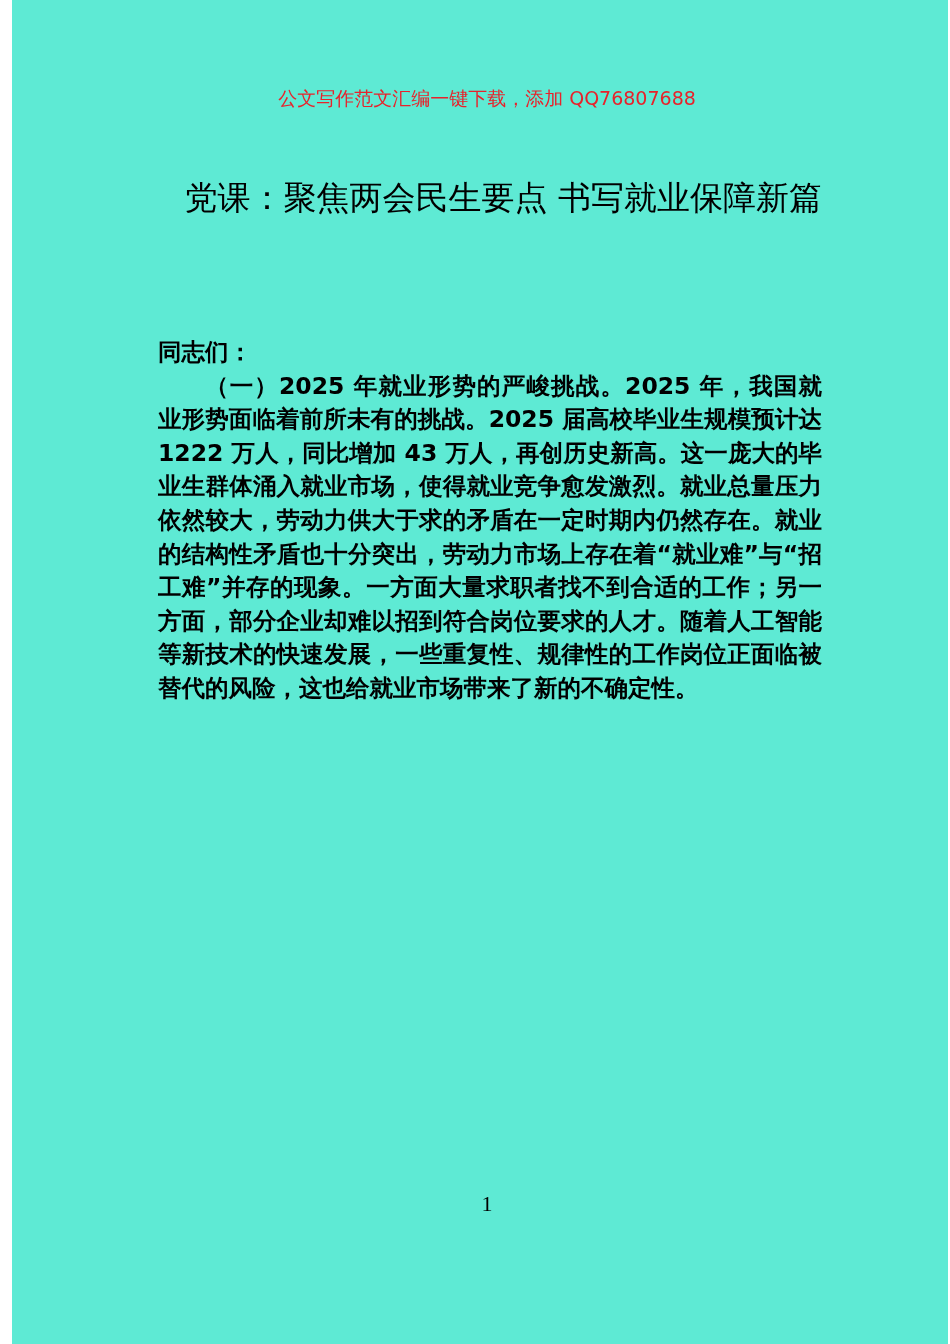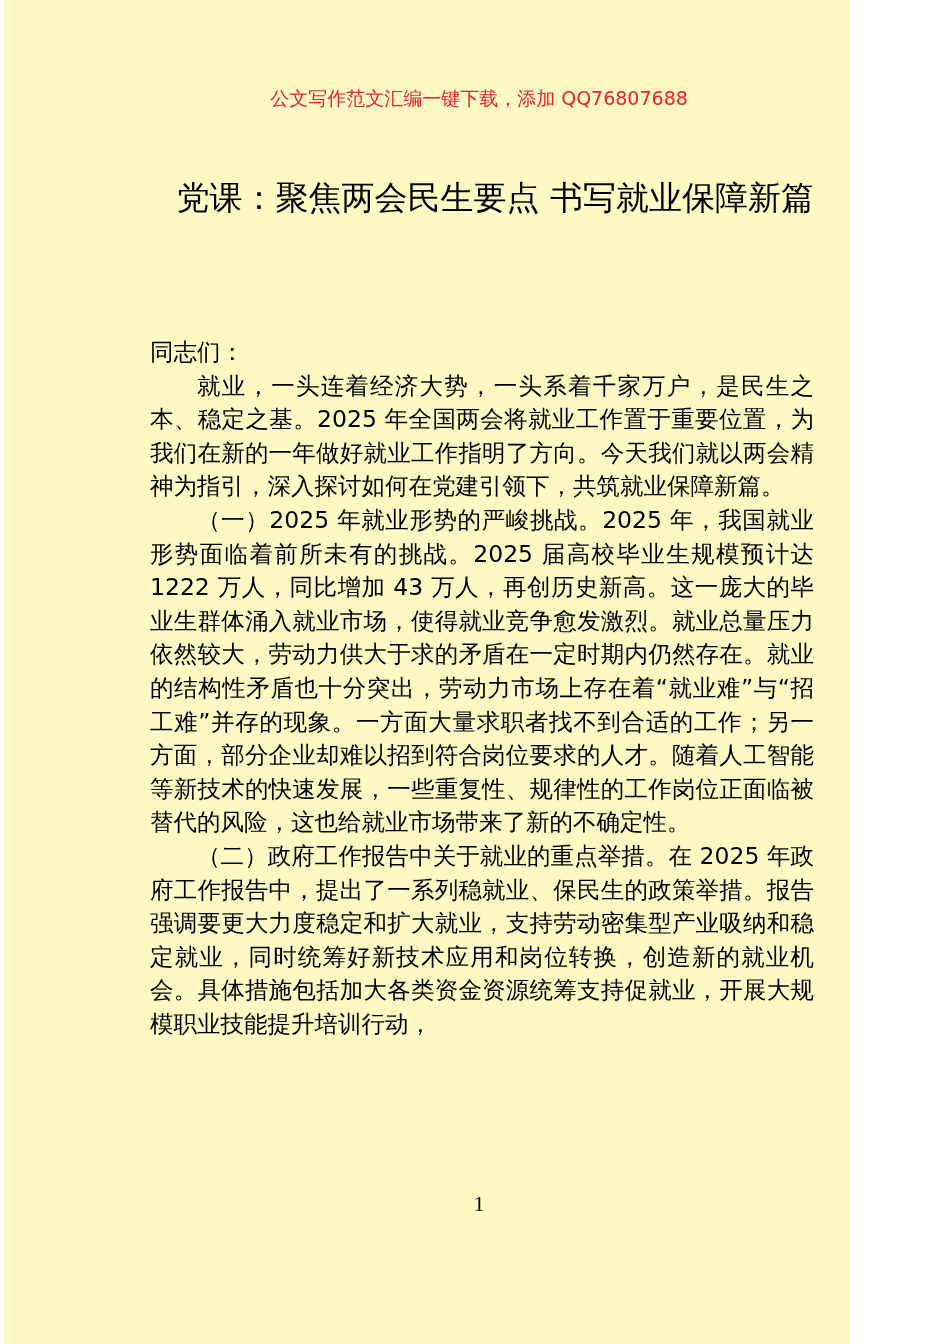--- a/index.html
+++ b/index.html
@@ -10,25 +10,25 @@
     body {
       width: 950px;
       height: 1344px;
       position: relative;
       overflow: hidden;
       font-family: "DejaVu Sans", "Liberation Sans", sans-serif;
       color: #000000;
     }
     .page {
       position: absolute;
-      left: 4px;
+      left: 12px;
       top: 0;
-      width: 846px;
+      width: 936px;
       height: 1344px;
-      background: #fef9c3;
+      background: #5eead4;
     }
     .watermark {
       position: absolute;
       top: 84px;
       left: 0;
       width: 950px;
       text-align: center;
       font-size: 19px;
       line-height: 28px;
       color: #e8222b;
@@ -46,20 +46,21 @@
     }
     .body {
       position: absolute;
       top: 336px;
       left: 146px;
       width: 664px;
       font-size: 23.5px;
       line-height: 33.6px;
       text-align: justify;
       color: #000;
+      font-weight: bold;
     }
     .body p {
       margin: 0;
       padding: 0;
     }
     .indent {
       text-indent: 47px;
     }
     .heading1 {
       text-indent: 47px;
@@ -80,20 +81,18 @@
 <body>
 
 <div class="page">
 
   <div class="watermark">公文写作范文汇编一键下载，添加 QQ76807688</div>
 
   <div class="title">党课：聚焦两会民生要点 书写就业保障新篇</div>
 
   <div class="body">
     <p>同志们：</p>
-    <p class="indent">就业，一头连着经济大势，一头系着千家万户，是民生之本、稳定之基。2025 年全国两会将就业工作置于重要位置，为我们在新的一年做好就业工作指明了方向。今天我们就以两会精神为指引，深入探讨如何在党建引领下，共筑就业保障新篇。</p>
     <p class="indent">（一）2025 年就业形势的严峻挑战。2025 年，我国就业形势面临着前所未有的挑战。2025 届高校毕业生规模预计达 1222 万人，同比增加 43 万人，再创历史新高。这一庞大的毕业生群体涌入就业市场，使得就业竞争愈发激烈。就业总量压力依然较大，劳动力供大于求的矛盾在一定时期内仍然存在。就业的结构性矛盾也十分突出，劳动力市场上存在着“就业难”与“招工难”并存的现象。一方面大量求职者找不到合适的工作；另一方面，部分企业却难以招到符合岗位要求的人才。随着人工智能等新技术的快速发展，一些重复性、规律性的工作岗位正面临被替代的风险，这也给就业市场带来了新的不确定性。</p>
-    <p class="indent">（二）政府工作报告中关于就业的重点举措。在 2025 年政府工作报告中，提出了一系列稳就业、保民生的政策举措。报告强调要更大力度稳定和扩大就业，支持劳动密集型产业吸纳和稳定就业，同时统筹好新技术应用和岗位转换，创造新的就业机会。具体措施包括加大各类资金资源统筹支持促就业，开展大规模职业技能提升培训行动，</p>
   </div>
 
   <div class="page-number">1</div>
 
 </div>
 
 </body></html>

